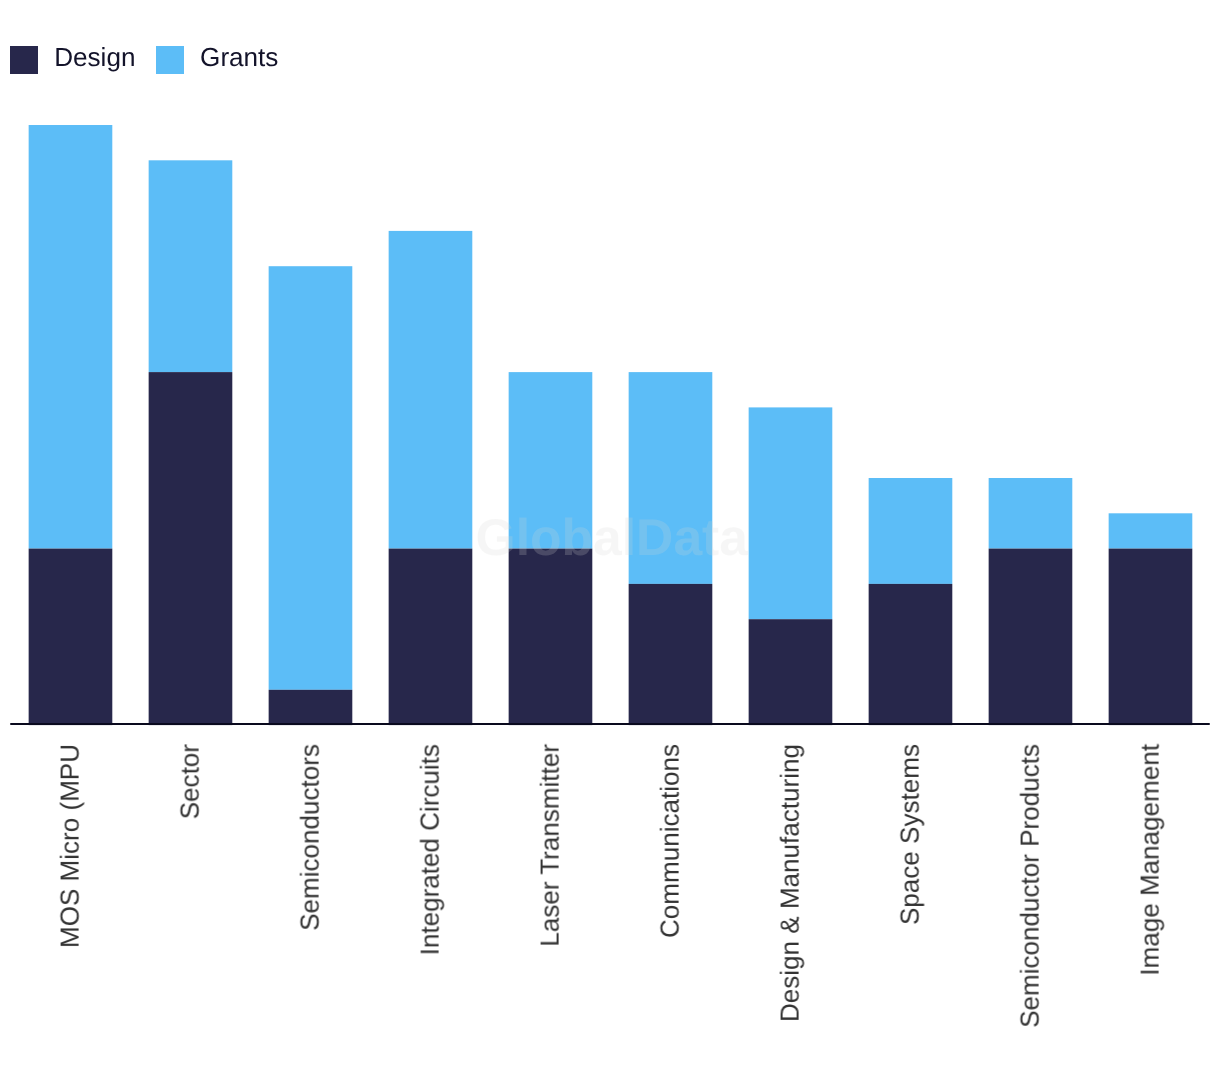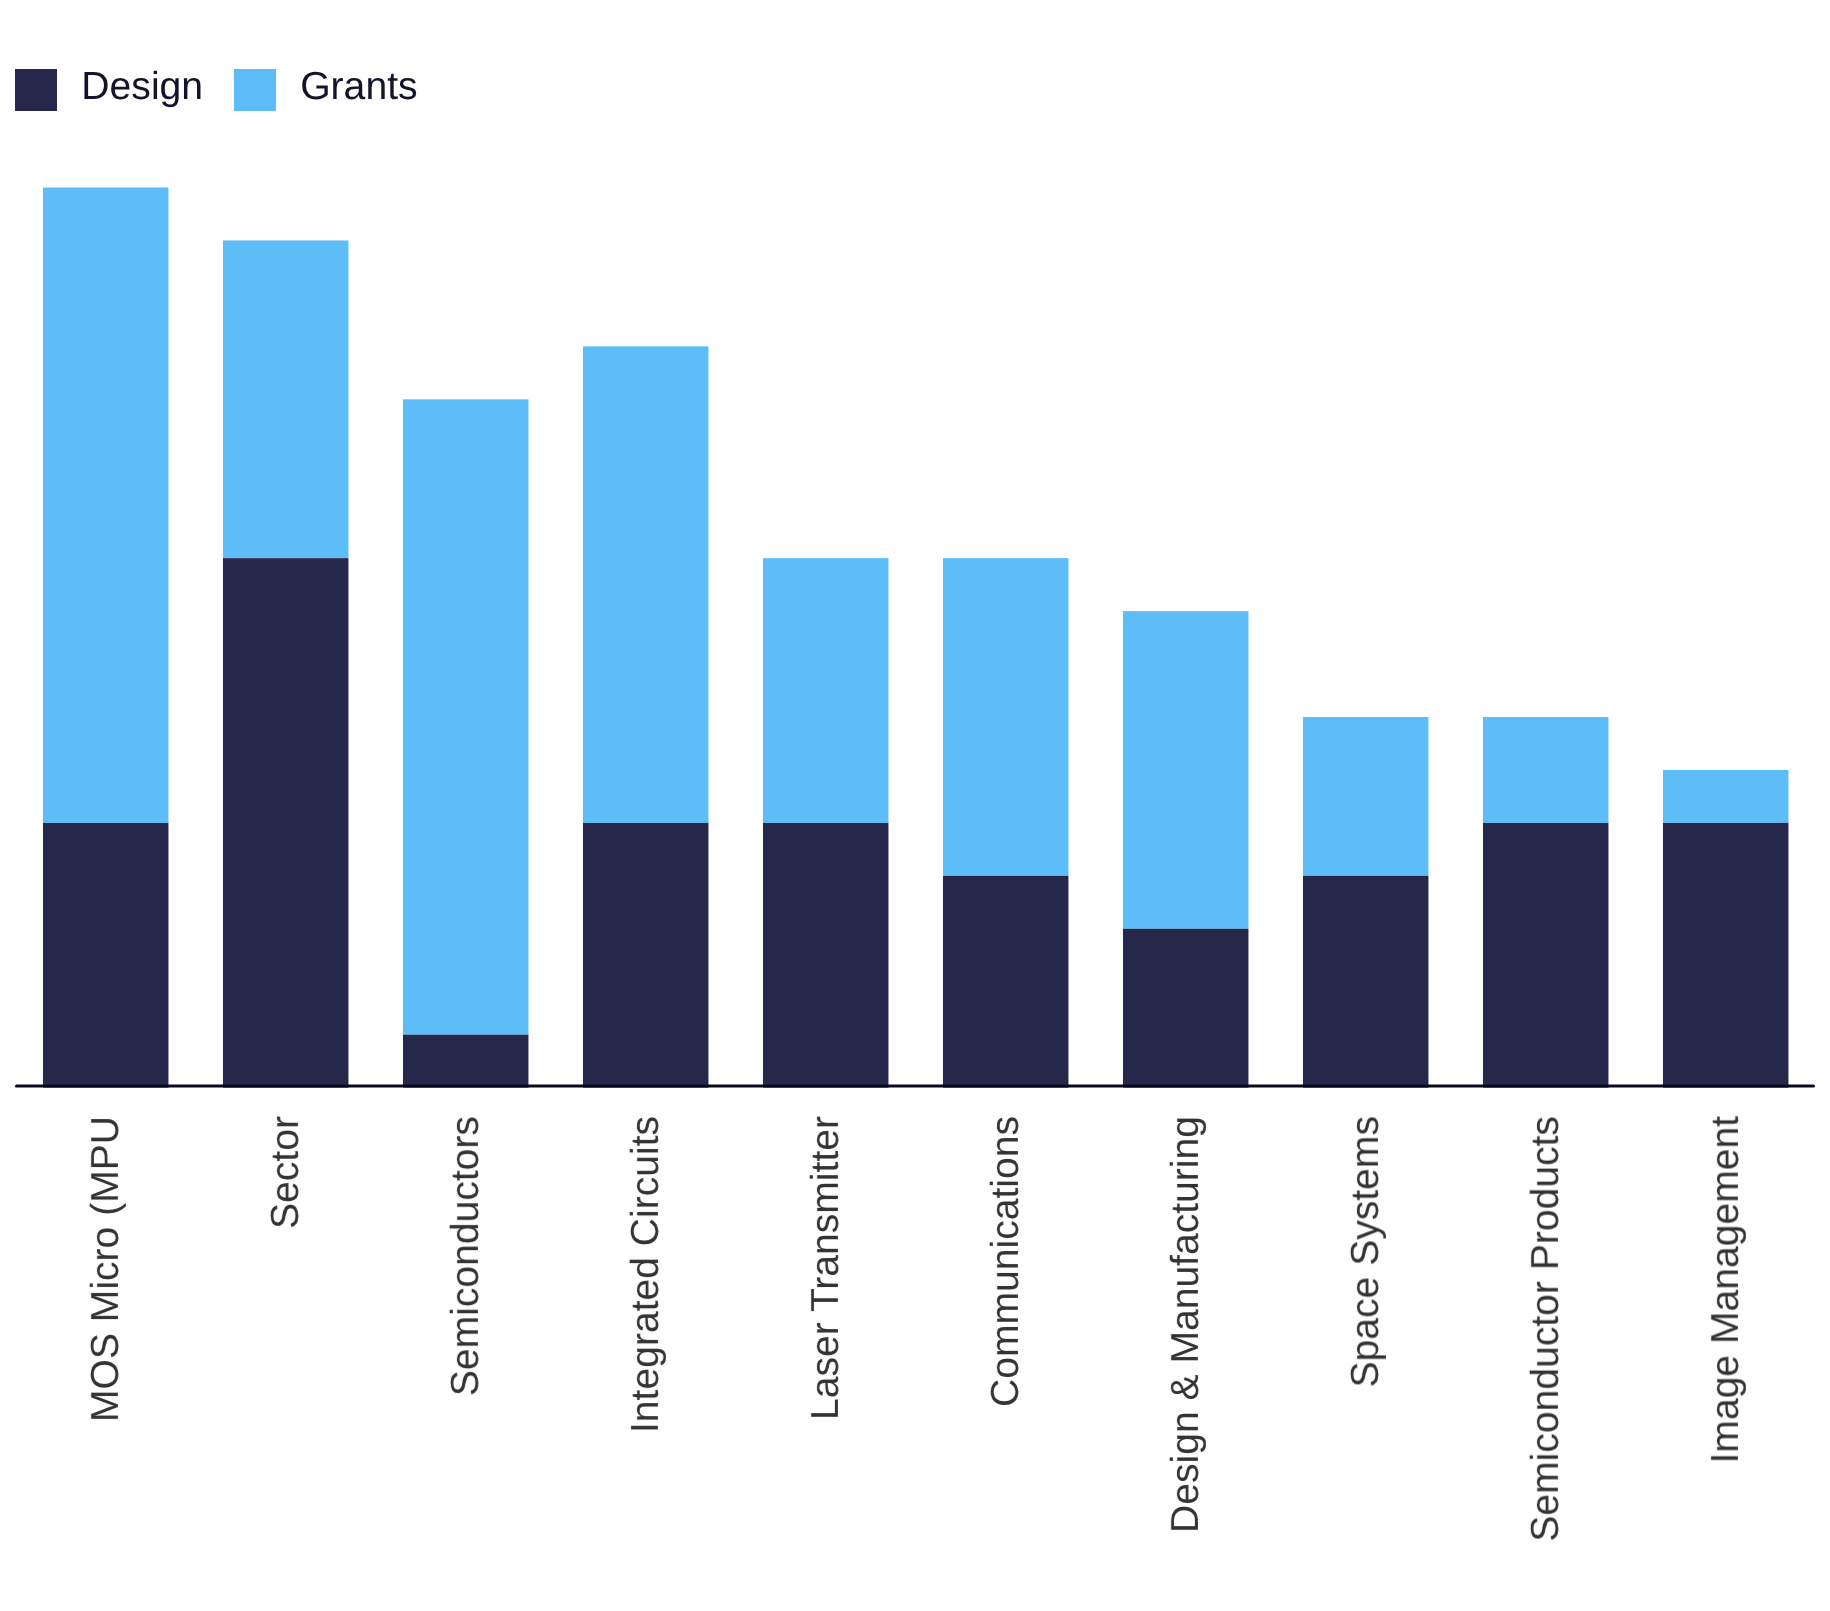--- a/index.html
+++ b/index.html
@@ -71,20 +71,21 @@
           <g>
             <rect x="988.65" y="478.0056000000001" width="83.65" height="70.5984" fill="#5cbdf7"></rect>
             <rect x="988.65" y="548.604" width="83.65" height="176.49599999999998" fill="#27274b"></rect>
           </g>
           <g>
             <rect x="1108.65" y="513.3048000000001" width="83.65" height="35.2992" fill="#5cbdf7"></rect>
             <rect x="1108.65" y="548.604" width="83.65" height="176.49599999999998" fill="#27274b"></rect>
           </g>
         </g>
     </svg>
+    <div class="watermark" style="left: 475.6px; top: 507.1px; color: rgb(214, 214, 212);">GlobalData</div>
     <svg class="plot-svg" width="1220" height="1074" viewBox="0 0 1220 1074">
       <line id="axisline" x1="11.0" y1="724.02" x2="1209.0" y2="724.02" stroke-linecap="round" style="stroke: rgb(10, 10, 30);"></line>
     </svg>
     <div class="xlabels" id="xlabels">
         <div class="xlabel" style="left: 70.475px; color: rgb(51, 51, 51); top: 744.3px; transform: translateZ(0px) rotate(-90deg) translate(-100%, -15.4px); transform-origin: 0px 0px;">MOS Micro (MPU</div>
         <div class="xlabel" style="left: 190.475px; color: rgb(51, 51, 51); top: 744.3px; transform: translateZ(0px) rotate(-90deg) translate(-100%, -15.4px); transform-origin: 0px 0px;">Sector</div>
         <div class="xlabel" style="left: 310.475px; color: rgb(51, 51, 51); top: 744.3px; transform: translateZ(0px) rotate(-90deg) translate(-100%, -15.4px); transform-origin: 0px 0px;">Semiconductors</div>
         <div class="xlabel" style="left: 430.475px; color: rgb(51, 51, 51); top: 744.3px; transform: translateZ(0px) rotate(-90deg) translate(-100%, -15.4px); transform-origin: 0px 0px;">Integrated Circuits</div>
         <div class="xlabel" style="left: 550.475px; color: rgb(51, 51, 51); top: 744.3px; transform: translateZ(0px) rotate(-90deg) translate(-100%, -15.4px); transform-origin: 0px 0px;">Laser Transmitter</div>
         <div class="xlabel" style="left: 670.475px; color: rgb(51, 51, 51); top: 744.3px; transform: translateZ(0px) rotate(-90deg) translate(-100%, -15.4px); transform-origin: 0px 0px;">Communications</div>

